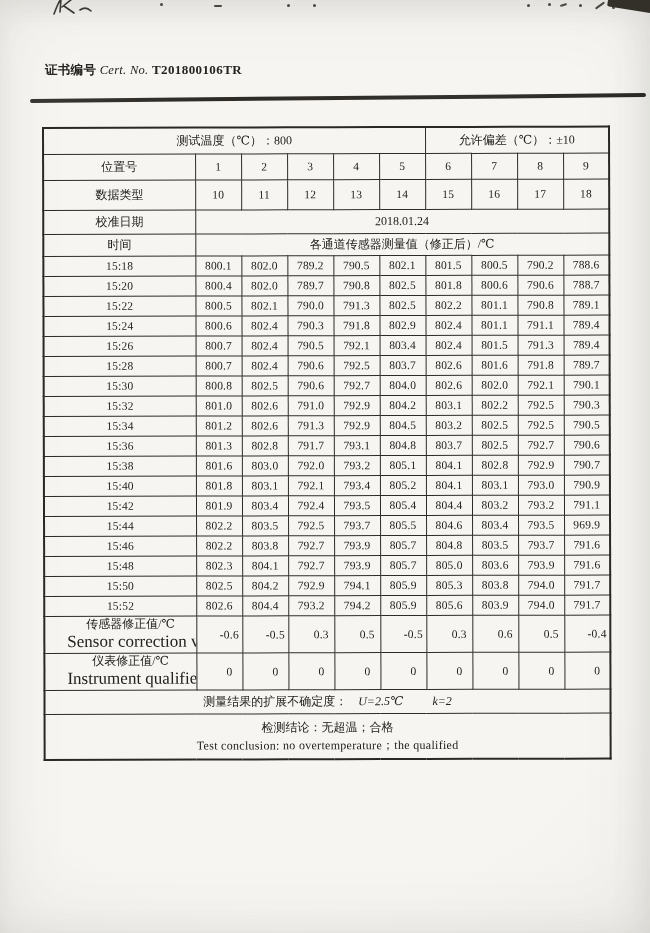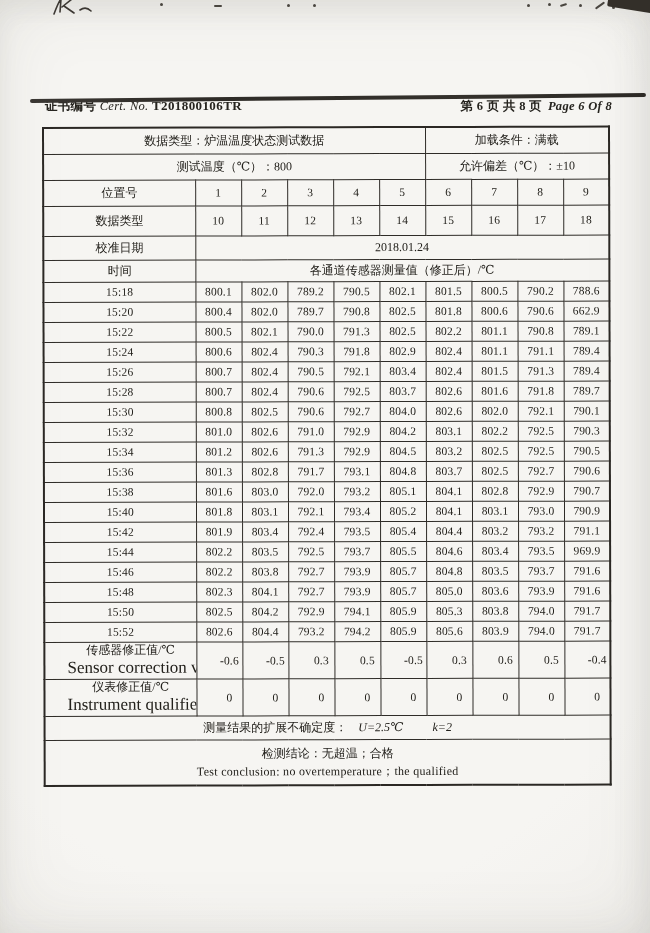--- a/index.html
+++ b/index.html
@@ -17,21 +17,21 @@
   }
   
   .artifacts span{position:absolute;background:#4a4640;border-radius:2px;display:block;}
   .scribble{position:absolute;left:50px;top:-2px;}
   .corner-wedge{position:absolute;right:-4px;top:-6px;width:46px;height:16px;background:#332f29;transform:rotate(9deg);border-radius:2px;}
   .slash{transform:rotate(55deg);}
   
   .page-header{
     position:absolute;left:45px;right:38px;top:62px;
     display:flex;justify-content:space-between;align-items:baseline;
-    font-size:12.5px;letter-spacing:.3px;margin-top:36px;
+    font-size:12.5px;letter-spacing:.3px;
   }
   .cjk-bold{font-weight:bold;}
   .it{font-style:italic;}
   .cert-no{font-weight:bold;font-size:13px;letter-spacing:.4px;}
   .pgsep{display:inline-block;width:6px;}
   .rule{
     position:absolute;left:30px;top:99px;width:616px;height:3.5px;
     background:linear-gradient(90deg,#3a3733,#2e2b27 30%,#34312c 70%,#2c2925);
     transform:rotate(-0.55deg);transform-origin:left center;border-radius:2px;
   }
@@ -87,46 +87,39 @@
     <span style="left:612px;top:6px;width:3px;height:3px;"></span>
     <div class="corner-wedge"></div>
   </div>
 
   <div class="page-header">
     <div>
       <span class="cjk-bold">证书编号</span>
       <span class="it">Cert. No.</span>
       <span class="cert-no">T201800106TR</span>
     </div>
-    <div>
-      <span class="cjk-bold">第 6 页 共 8 页</span><span class="pgsep"></span><span class="cjk-bold it">Page 6 Of 8</span>
-    </div>
   </div>
 
   <div class="rule"></div>
 
   <div class="tbl-wrap">
     <table class="data-table">
       <colgroup>
         <col class="c-label">
         <col class="c-d">
           <col class="c-d">
           <col class="c-d">
           <col class="c-d">
           <col class="c-d">
         <col class="c-d">
           <col class="c-d">
           <col class="c-d">
           <col class="c-d">
       </colgroup>
       <tbody>
-        <tr class="h25">
-          <td colspan="6">数据类型：炉温温度状态测试数据</td>
-          <td colspan="4">加载条件：满载</td>
-        </tr>
         <tr class="h25">
           <td colspan="6">测试温度（℃）：800</td>
           <td colspan="4">允许偏差（℃）：±10</td>
         </tr>
         <tr class="h25">
           <td class="lab">位置号</td>
           <td class="num">1</td>
             <td class="num">2</td>
             <td class="num">3</td>
             <td class="num">4</td>
@@ -173,21 +166,21 @@
           <tr>
             <td class="time">15:20</td>
             <td class="num">800.4</td>
             <td class="num">802.0</td>
             <td class="num">789.7</td>
             <td class="num">790.8</td>
             <td class="num">802.5</td>
             <td class="num">801.8</td>
             <td class="num">800.6</td>
             <td class="num">790.6</td>
-            <td class="num">662.9</td>
+            <td class="num">788.7</td>
           </tr>
           <tr>
             <td class="time">15:22</td>
             <td class="num">800.5</td>
             <td class="num">802.1</td>
             <td class="num">790.0</td>
             <td class="num">791.3</td>
             <td class="num">802.5</td>
             <td class="num">802.2</td>
             <td class="num">801.1</td>

